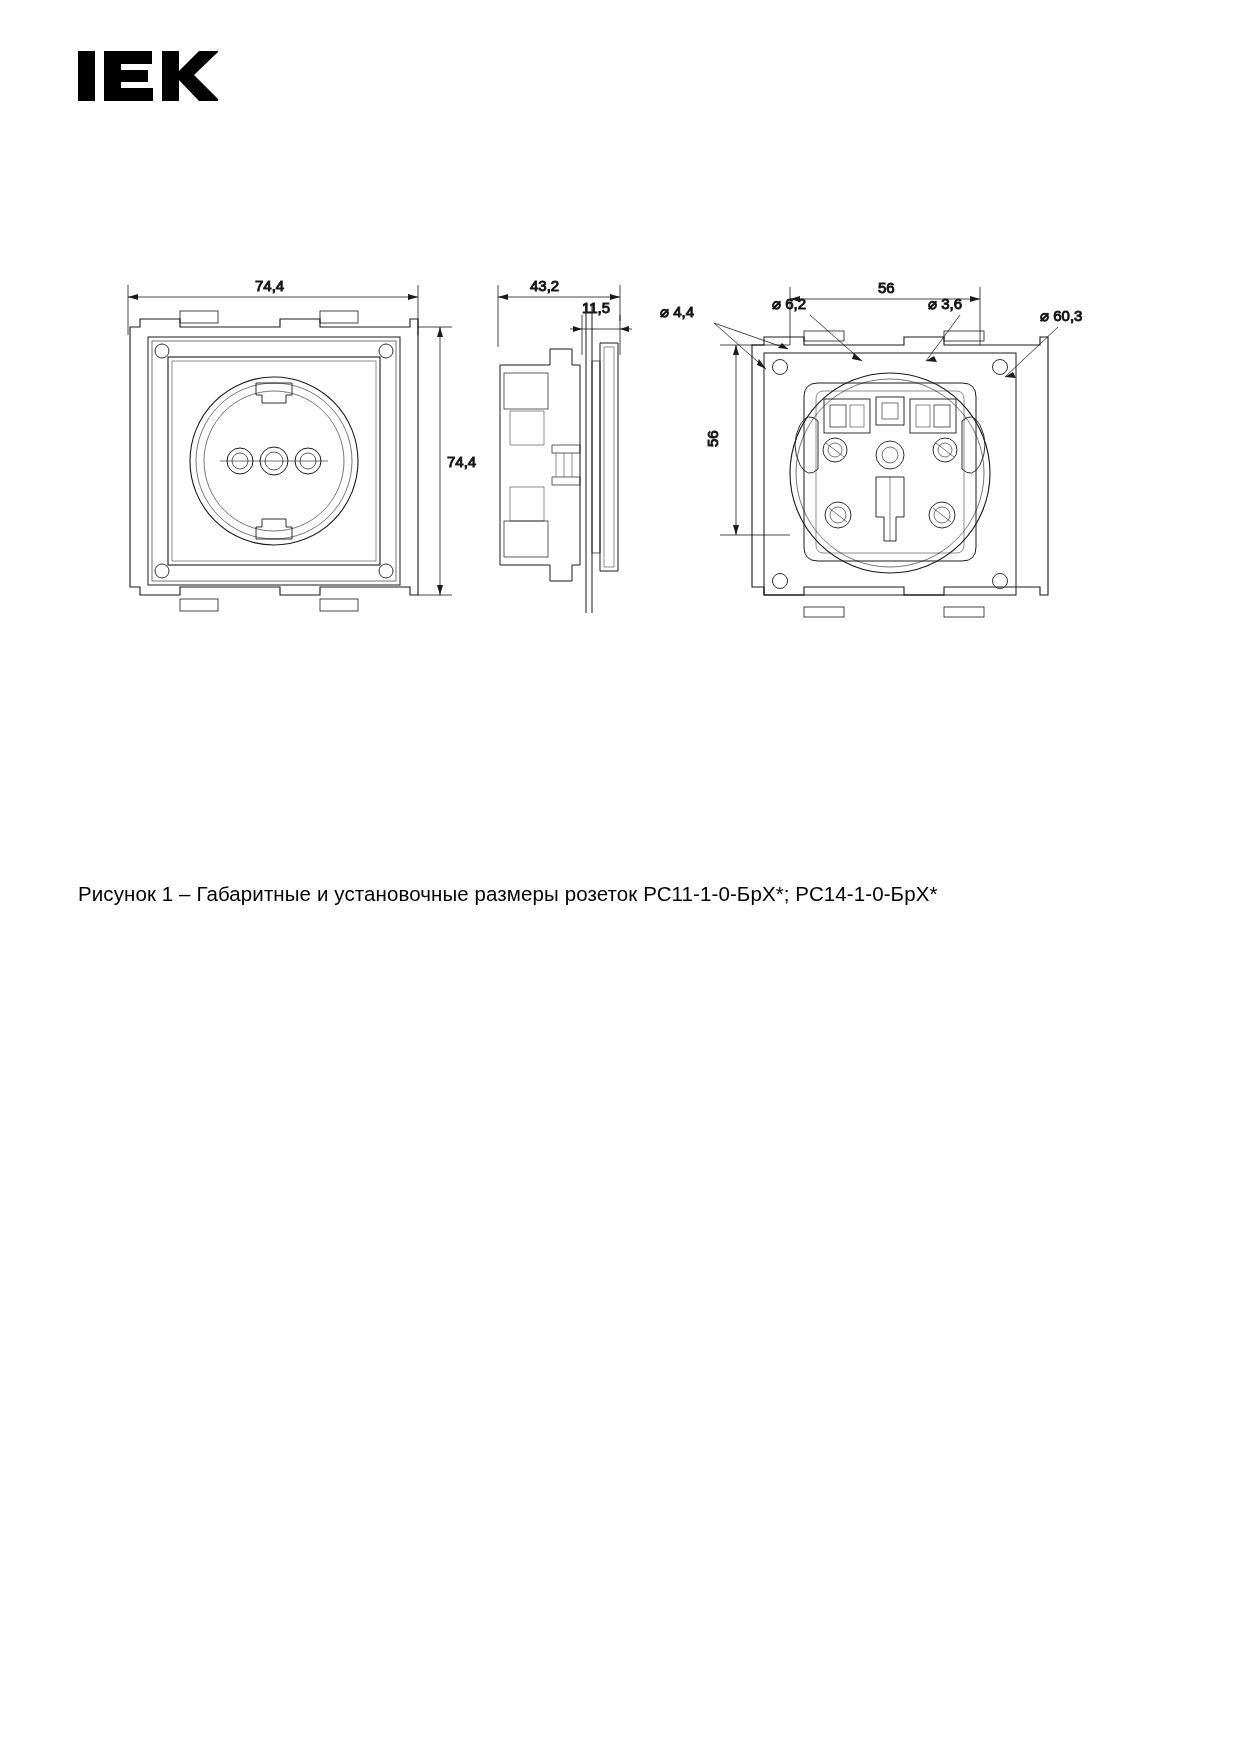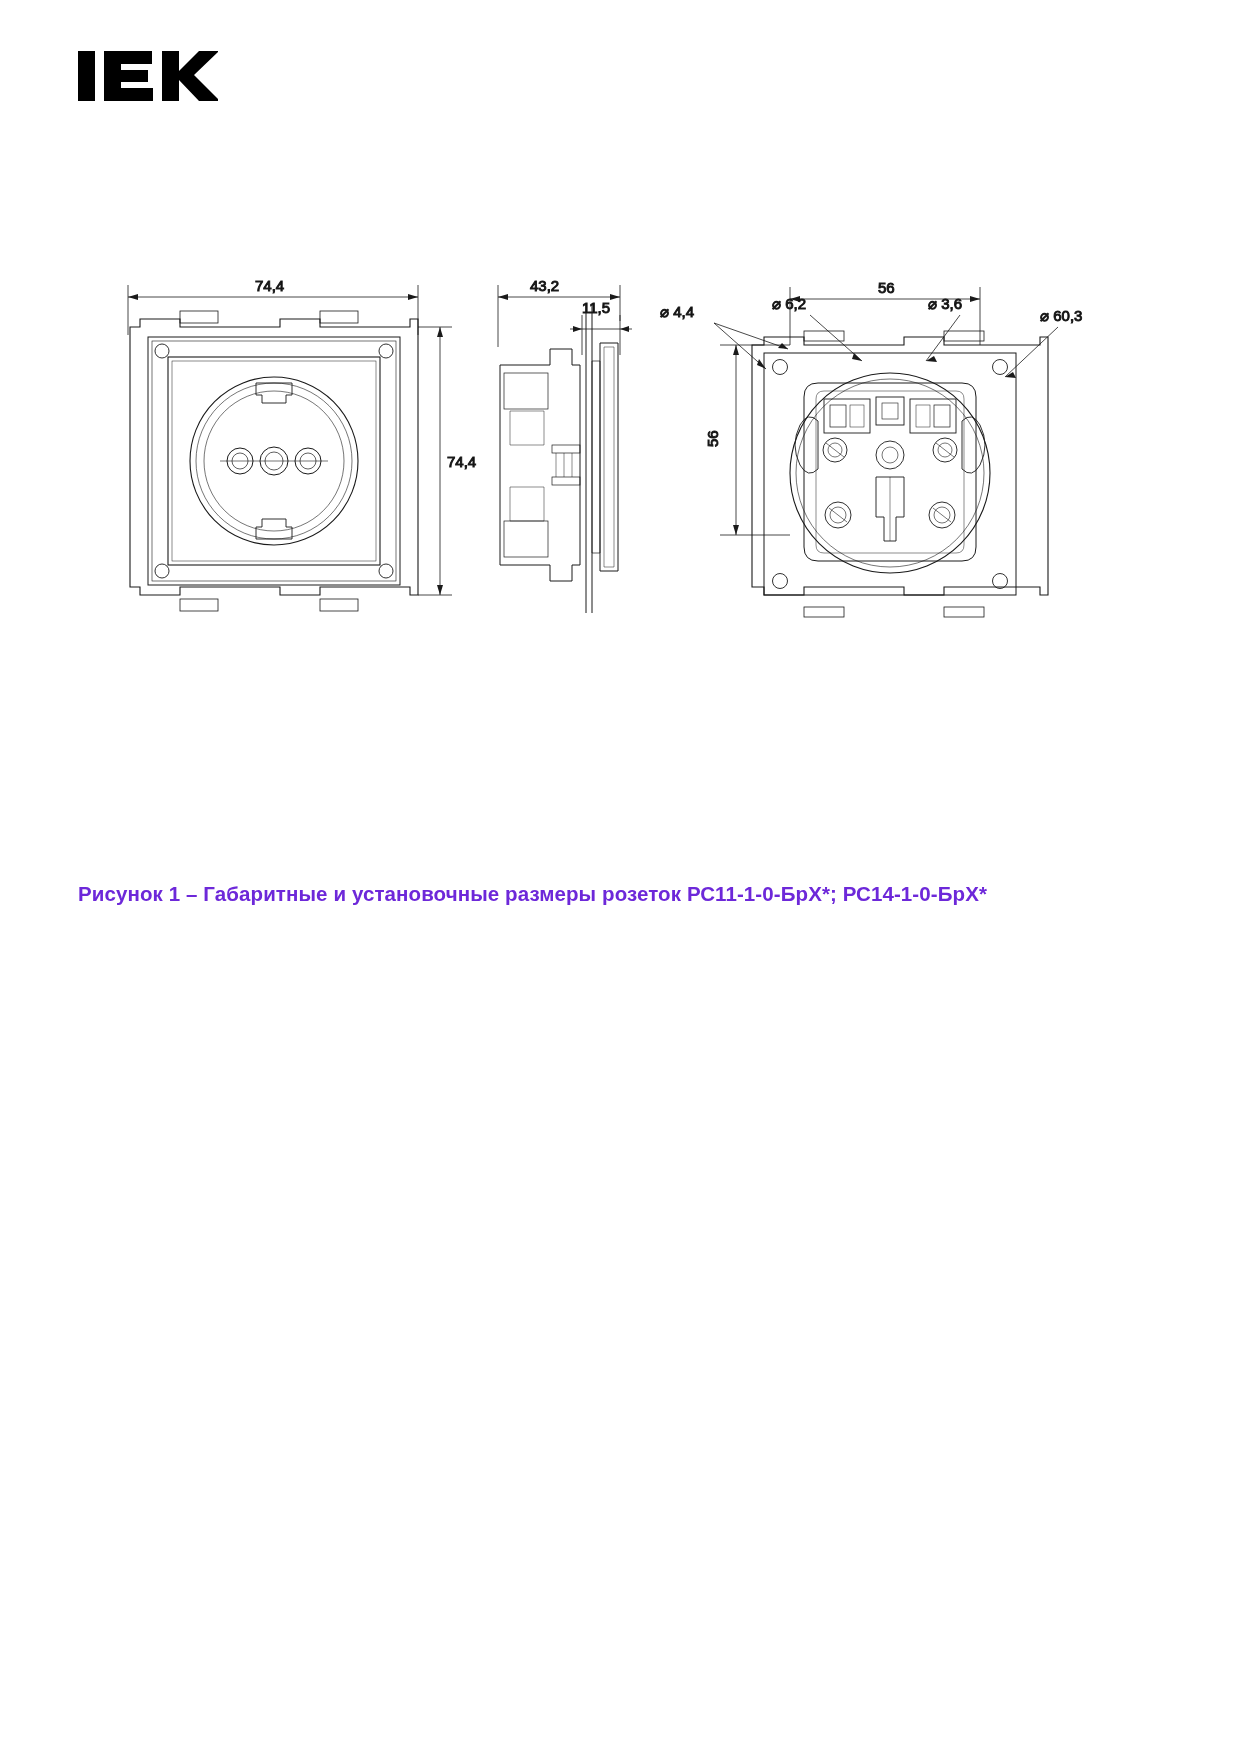--- a/index.html
+++ b/index.html
@@ -42,22 +42,21 @@
 
   
   .caption {
     position: absolute;
     left: 78px;
     top: 880px;
     width: 1090px;
     font-size: 20.5px;
     line-height: 28px;
     letter-spacing: 0.1px;
-    color: #6d28d9;
-    font-weight: bold;
+    color: #000000;
   }
 
   .dimtext {
     font-family: "Liberation Sans", sans-serif;
     font-size: 15px;
     fill: #000;
   }
 </style>
 </head>
 <body>

